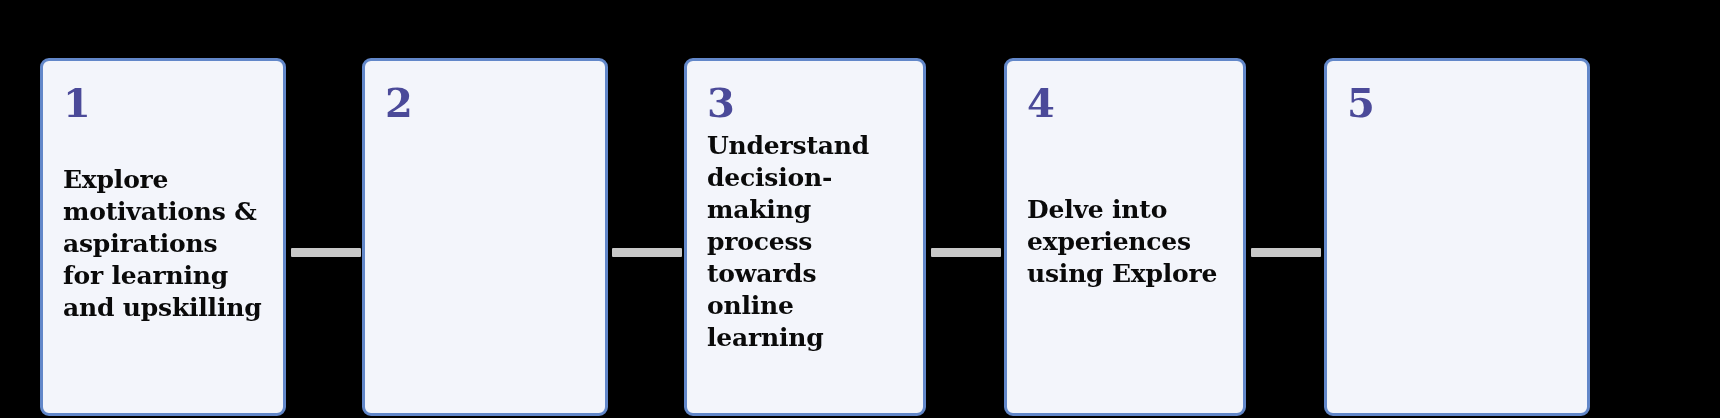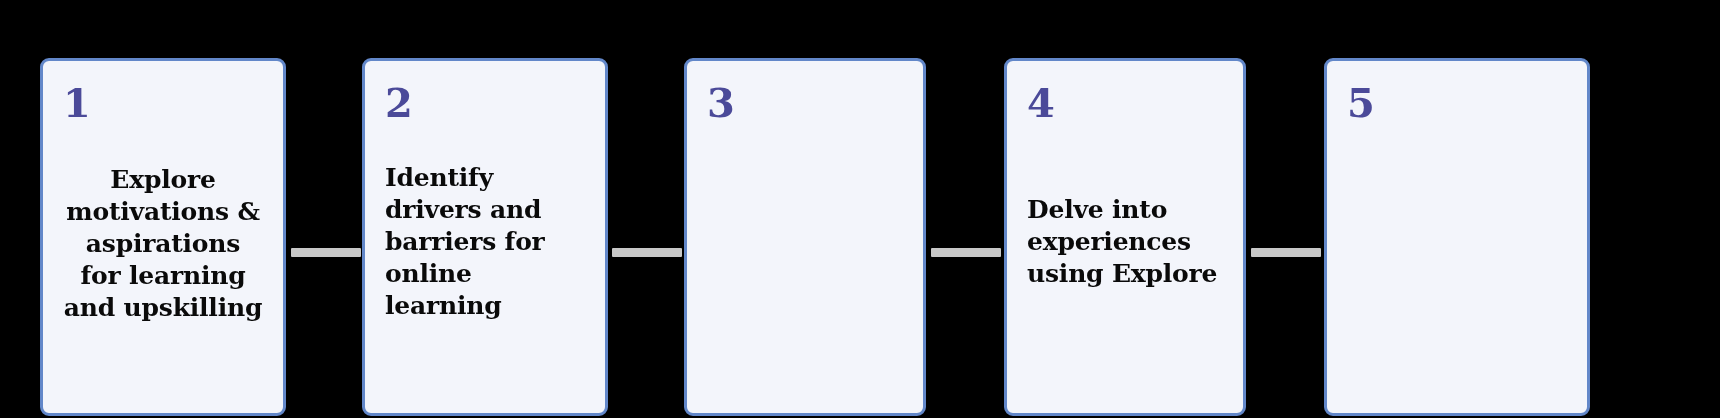--- a/index.html
+++ b/index.html
@@ -82,47 +82,47 @@
   #card-4 { left: 1004px; width: 242px; }
   #card-5 { left: 1324px; width: 266px; }
 
   #conn-1 { left: 291px;  width: 70px; }
   #conn-2 { left: 612px;  width: 70px; }
   #conn-3 { left: 931px;  width: 70px; }
   #conn-4 { left: 1251px; width: 70px; }
 
   
   #card-5 .step-text { top: -10px; }
-  #card-1 .step-text { top: -14px; text-align: center; }
+  #card-1 .step-text { top: -14px; }
 </style>
 </head>
 <body>
 
 <div id="stage">
 
   <div class="step-card" id="card-1">
     <div class="step-number">1</div>
     <div class="step-body">
       <div class="step-text">Explore motivations &amp; aspirations for learning and upskilling</div>
     </div>
   </div>
 
   <div class="connector" id="conn-1"></div>
 
   <div class="step-card" id="card-2">
     <div class="step-number">2</div>
-    <div class="step-body">
-      <div class="step-text">Identify drivers and barriers for online learning</div>
-    </div>
   </div>
 
   <div class="connector" id="conn-2"></div>
 
   <div class="step-card" id="card-3">
     <div class="step-number">3</div>
+    <div class="step-body">
+      <div class="step-text">Understand decision-making process towards online learning</div>
+    </div>
   </div>
 
   <div class="connector" id="conn-3"></div>
 
   <div class="step-card" id="card-4">
     <div class="step-number">4</div>
     <div class="step-body">
       <div class="step-text">Delve into experiences using Explore</div>
     </div>
   </div>

